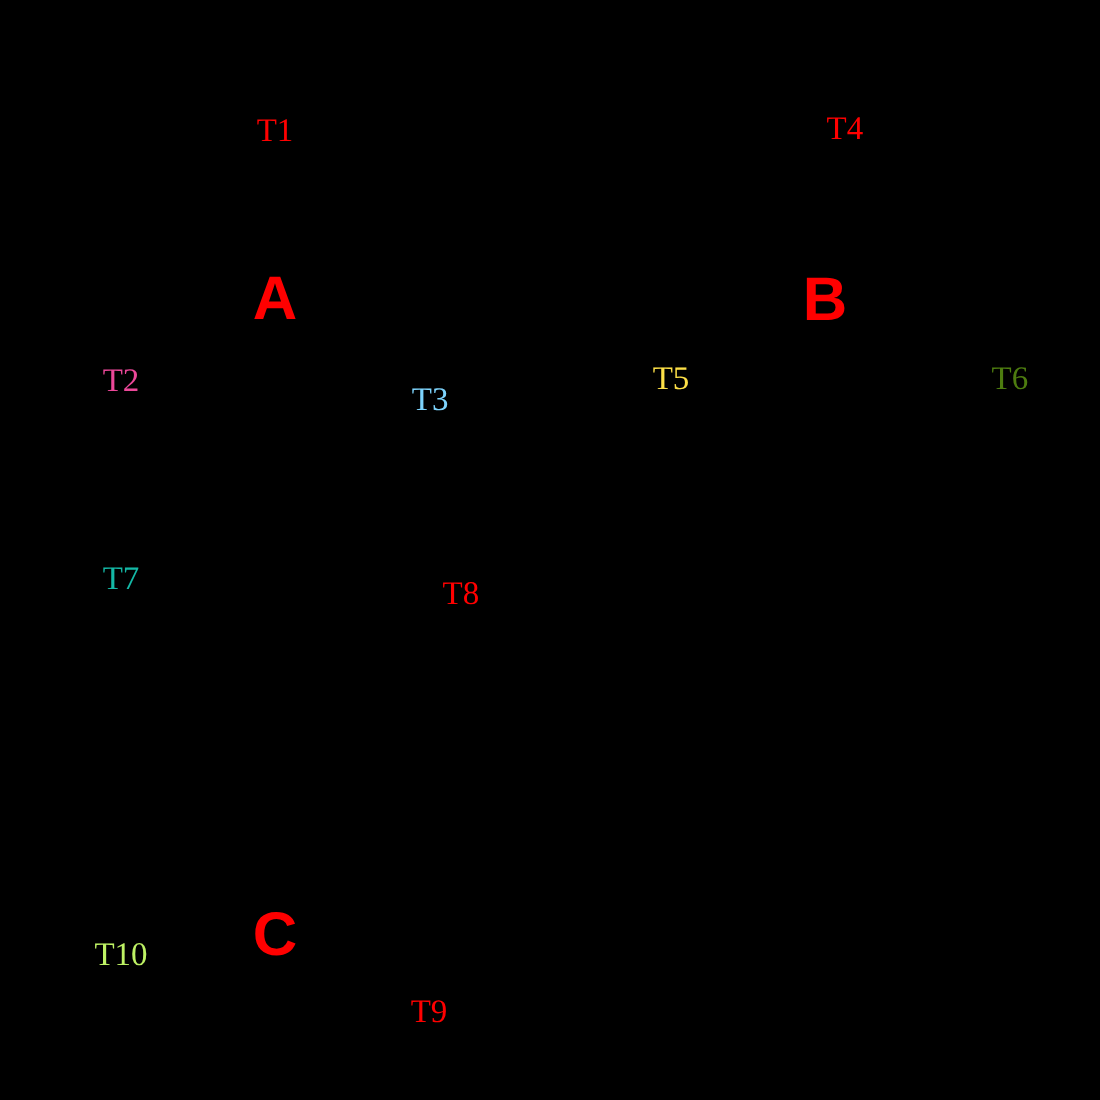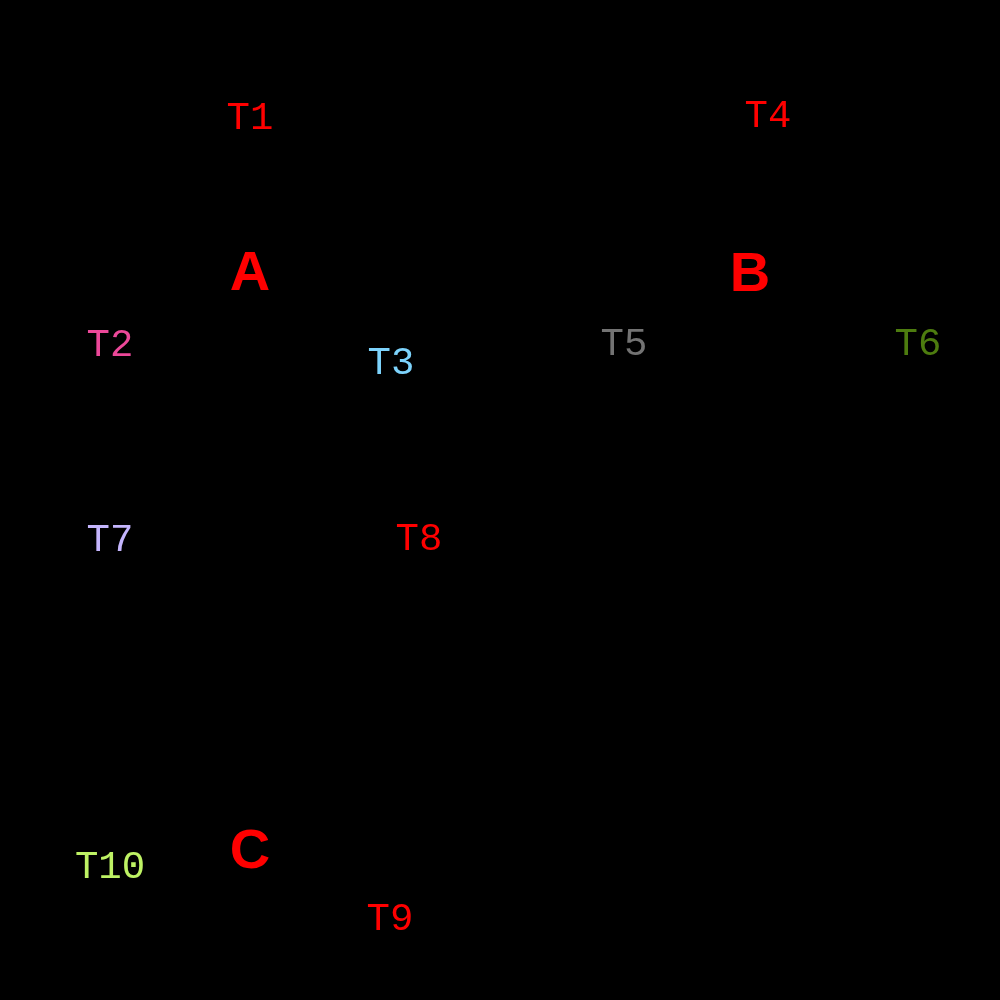--- a/index.html
+++ b/index.html
@@ -20,35 +20,35 @@
     white-space: nowrap;
     line-height: 1;
     user-select: none;
   }
   .node-label {
     font-family: "Liberation Sans", "DejaVu Sans", sans-serif;
     font-weight: bold;
     font-size: 56px;
   }
   .tip-label {
-    font-family: Liberation Mono, monospace;
+    font-family: Liberation Serif, serif;
     font-weight: normal;
-    font-size: 39px;
+    font-size: 30px;
   }
 </style>
 </head>
 <body>
 
 <div class="stage" style="background: rgb(0, 0, 0);">
     <span class="lbl node-label" style="left: 250px; top: 271px; color: rgb(255, 0, 0);">A</span>
     <span class="lbl node-label" style="left: 750px; top: 272px; color: rgb(255, 0, 0);">B</span>
     <span class="lbl node-label" style="left: 250px; top: 849px; color: rgb(255, 0, 0);">C</span>
     <span class="lbl tip-label" style="left: 250px; top: 119px; color: rgb(255, 0, 0);">T1</span>
     <span class="lbl tip-label" style="left: 110px; top: 346px; color: #ec4899;">T2</span>
     <span class="lbl tip-label" style="left: 391px; top: 364px; color: #7dd3fc;">T3</span>
     <span class="lbl tip-label" style="left: 750px; top: 117px; color: rgb(255, 0, 0); margin-left: 18px;">T4</span>
-    <span class="lbl tip-label" style="left: 624px; top: 345px; color: #737373;">T5</span>
+    <span class="lbl tip-label" style="left: 610px; top: 345px; color: #fde047;">T5</span>
     <span class="lbl tip-label" style="left: 918px; top: 345px; color: #4d7c0f;">T6</span>
-    <span class="lbl tip-label" style="left: 110px; top: 541px; color: #c4b5fd;">T7</span>
+    <span class="lbl tip-label" style="left: 110px; top: 526px; color: #14b8a6;">T7</span>
     <span class="lbl tip-label" style="left: 391px; top: 540px; color: rgb(255, 0, 0); margin-left: 28px;">T8</span>
     <span class="lbl tip-label" style="left: 390px; top: 920px; color: rgb(255, 0, 0);">T9</span>
     <span class="lbl tip-label" style="left: 110px; top: 868px; color: #bef264;">T10</span>
   </div>
 
 </body></html>

